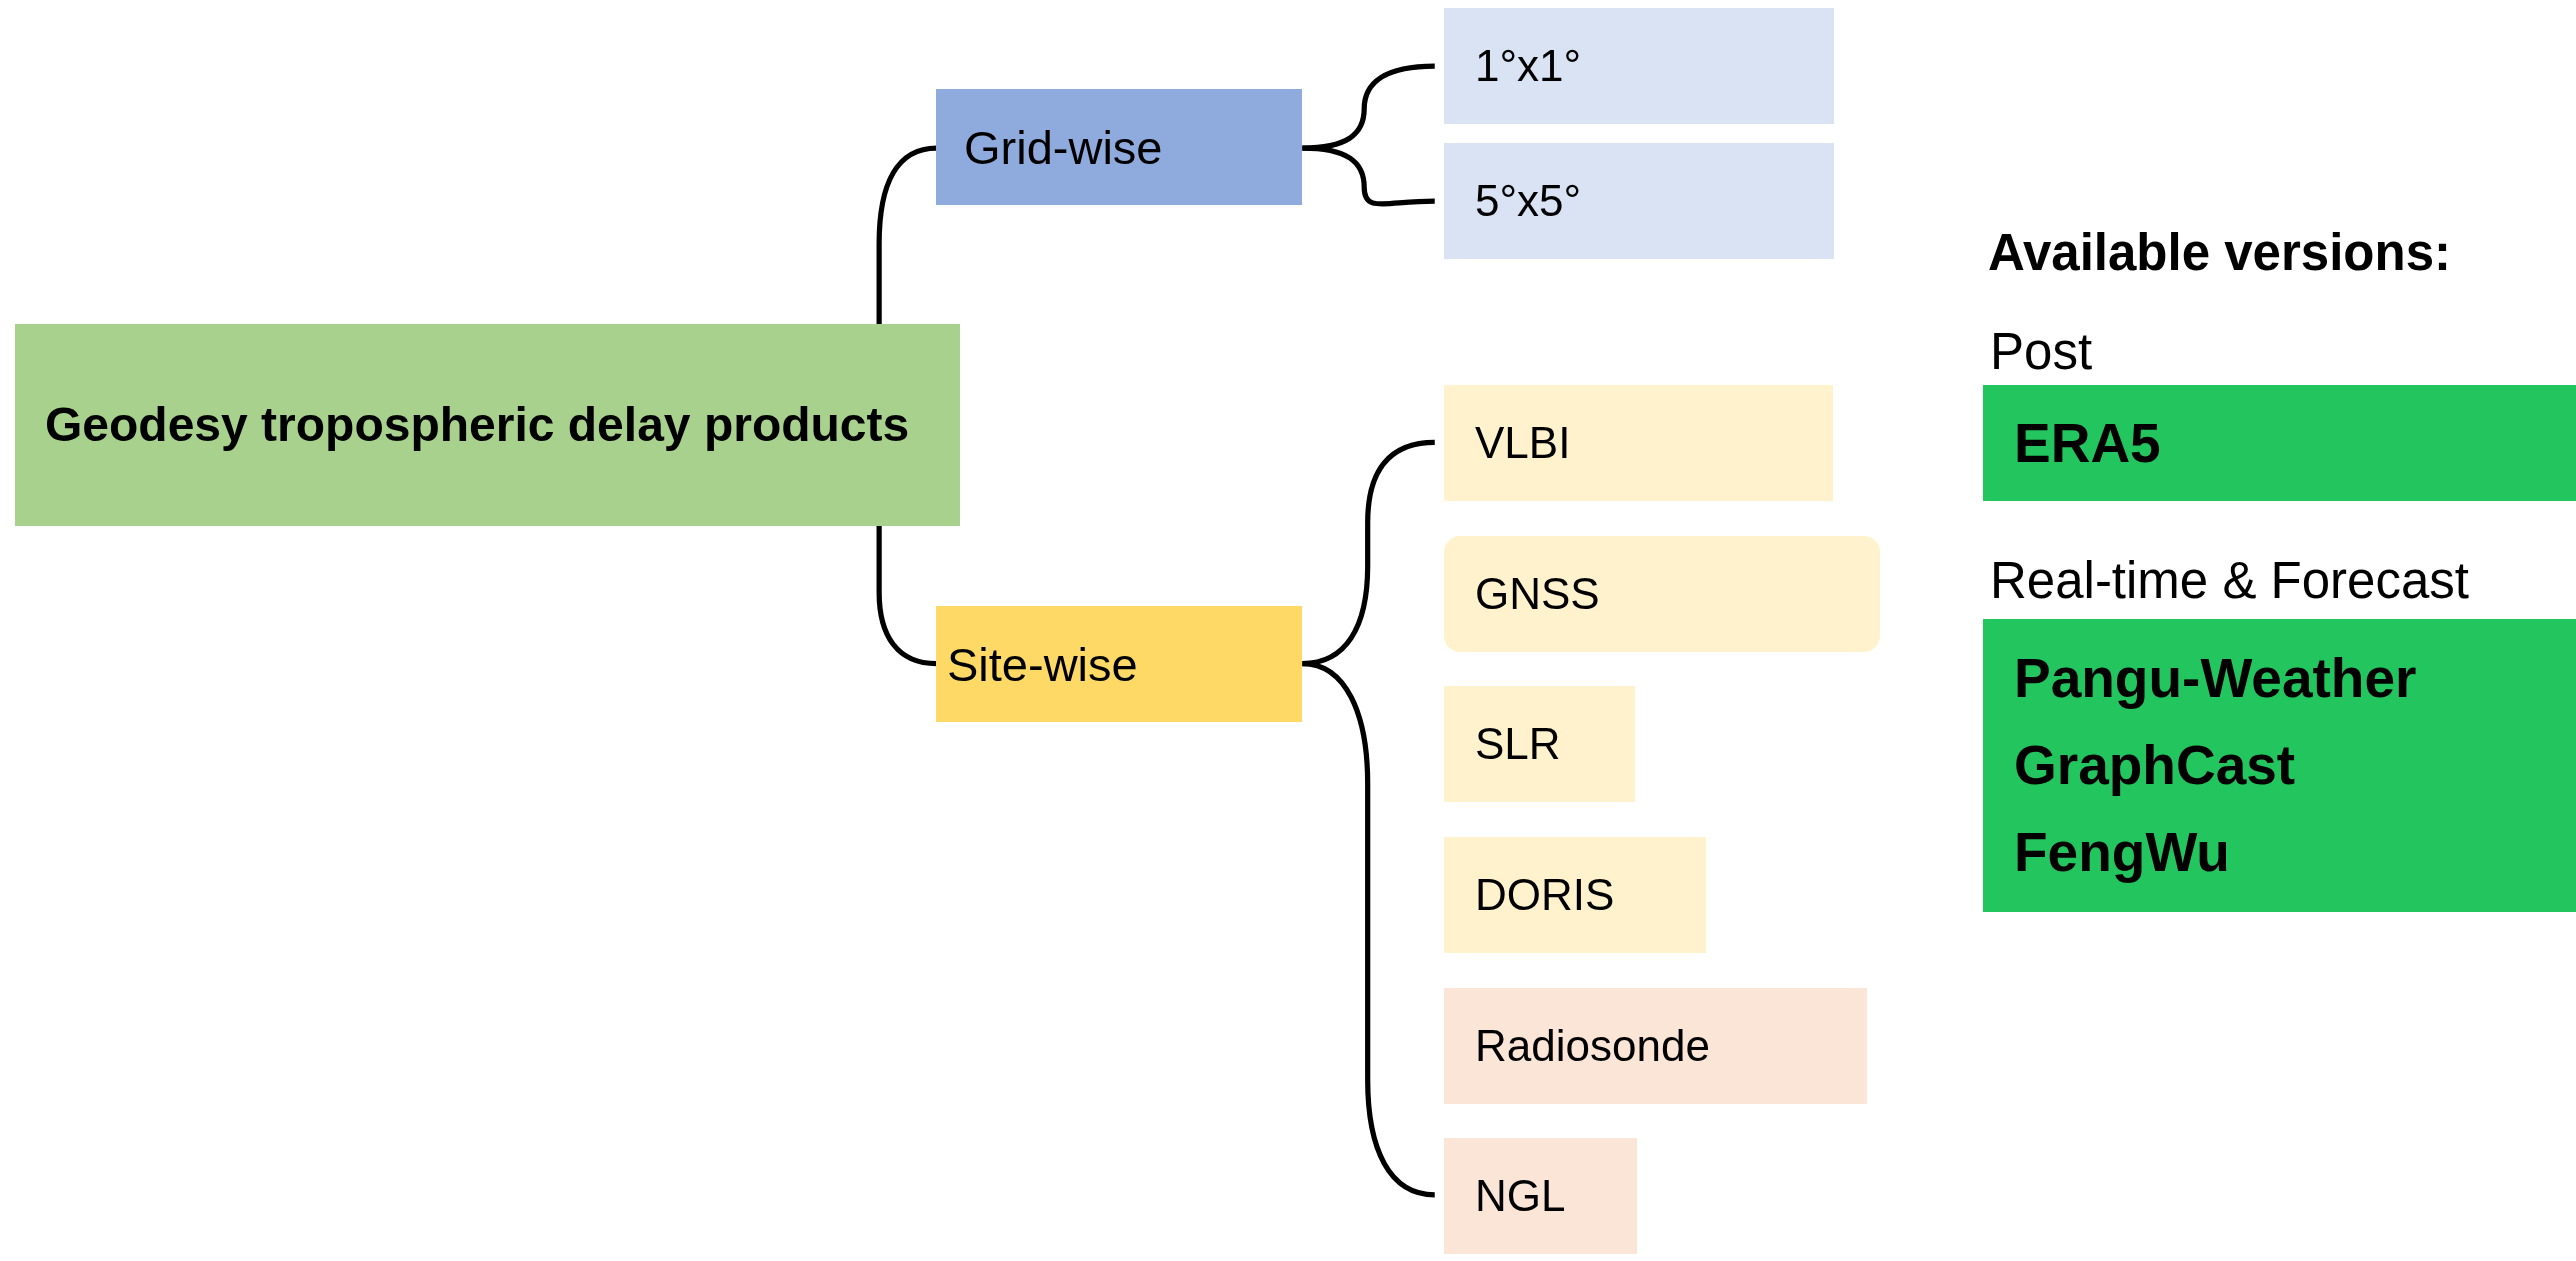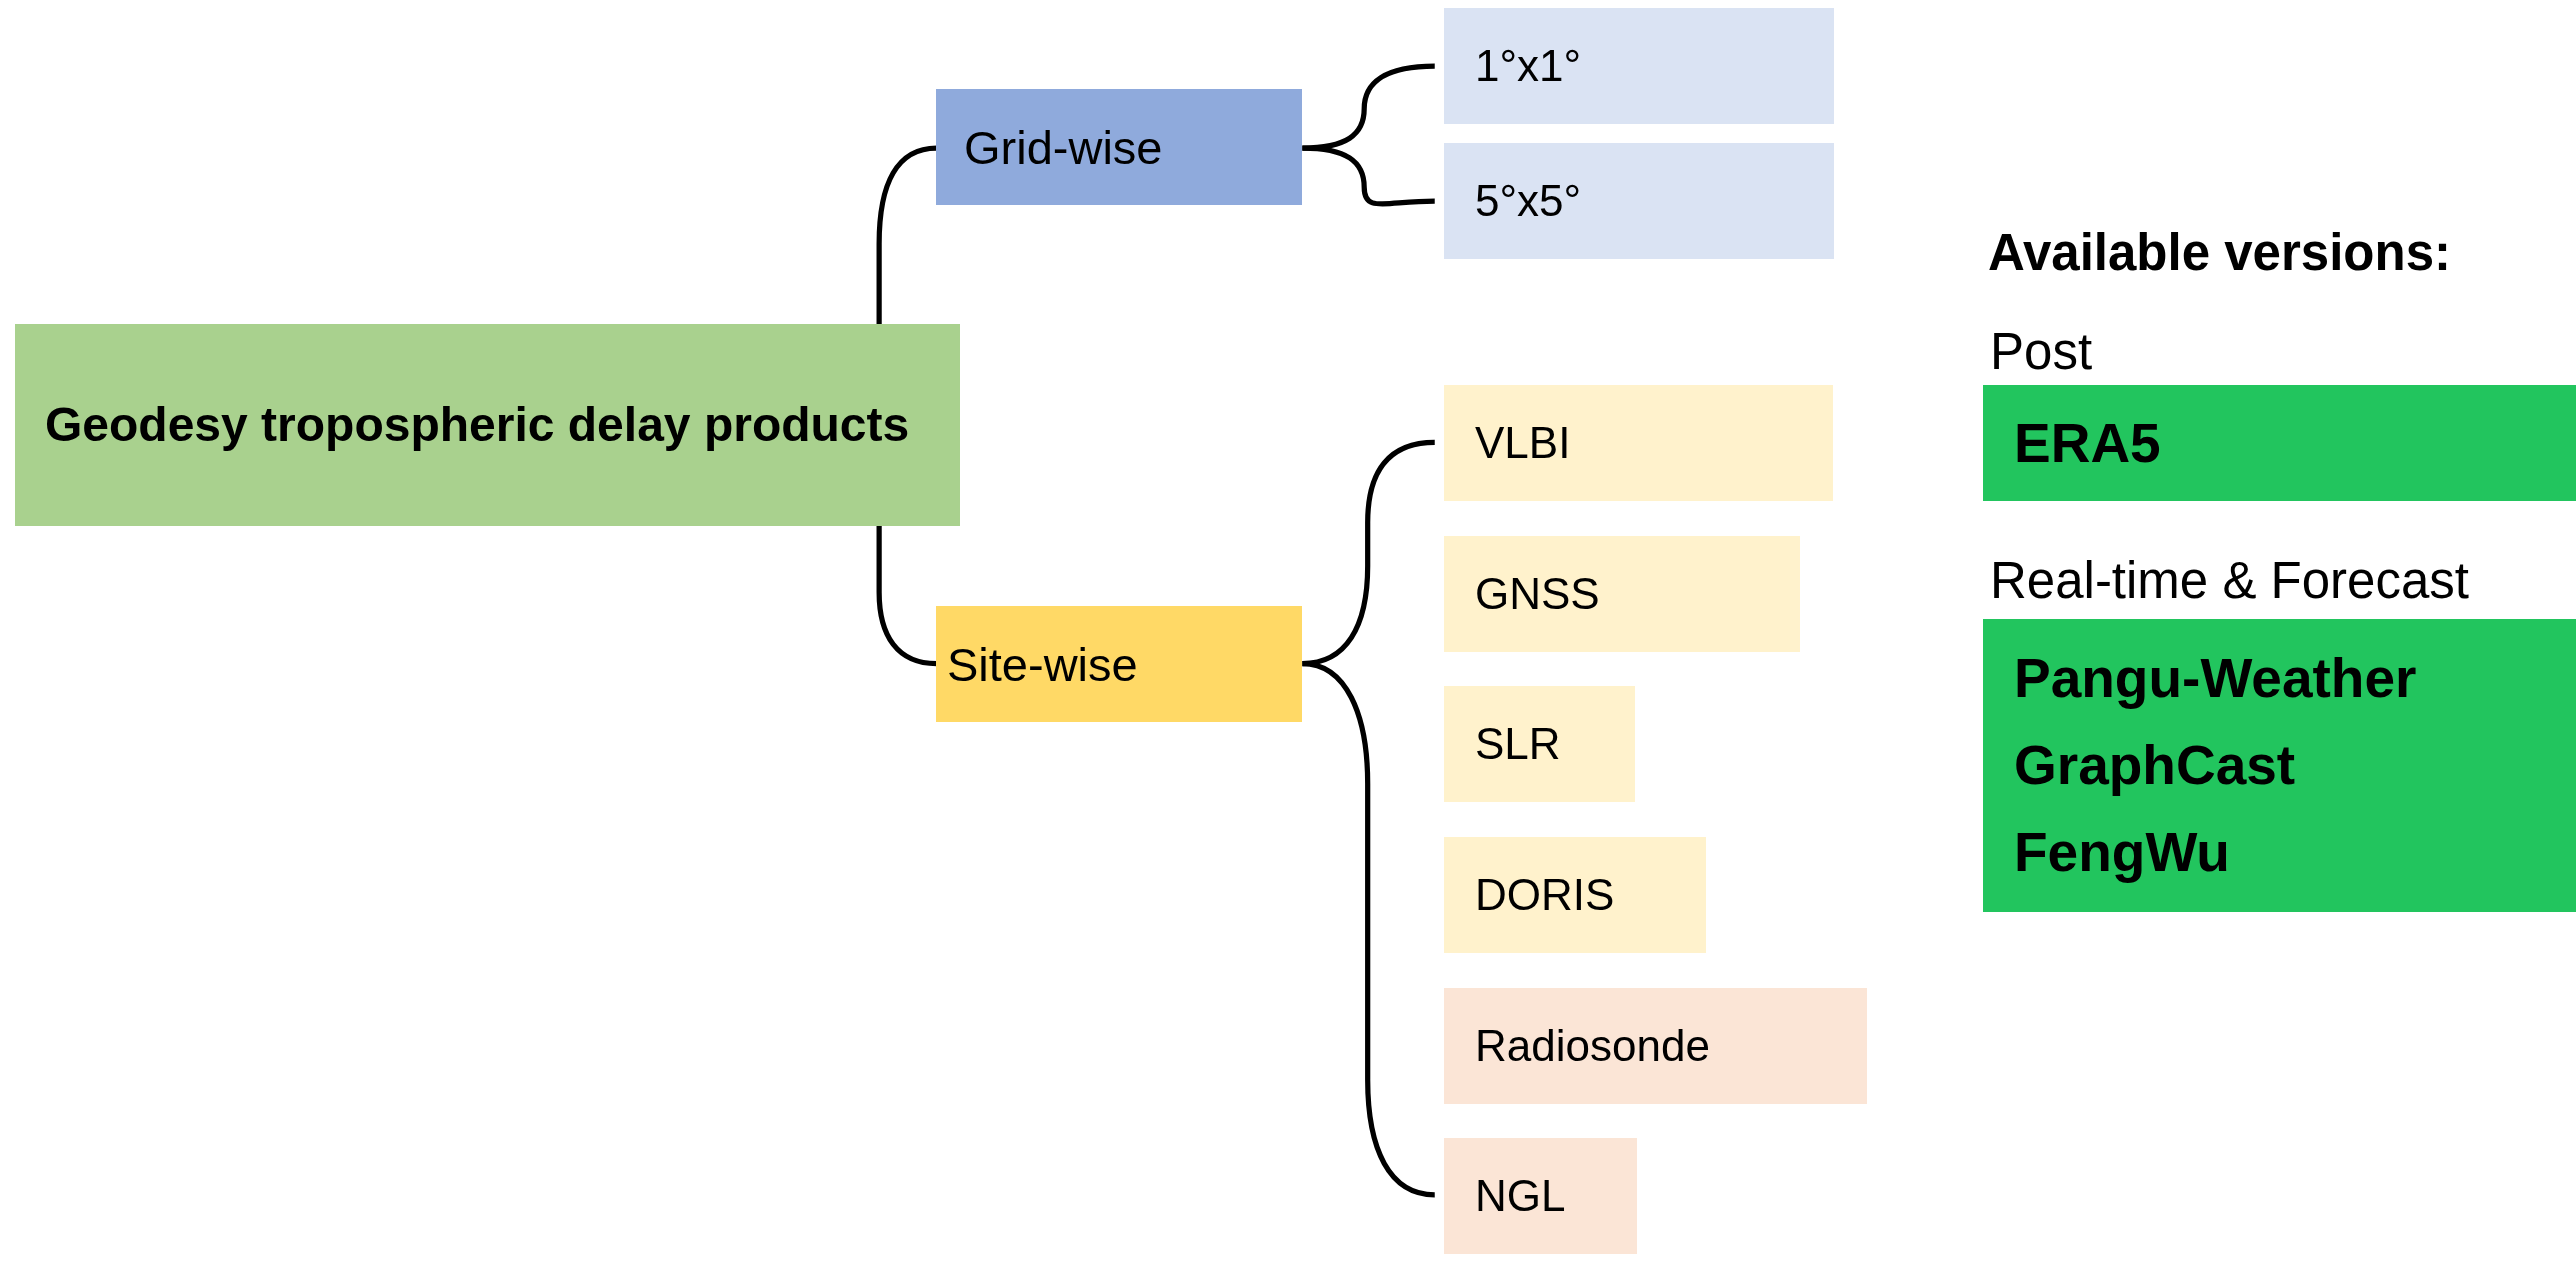--- a/index.html
+++ b/index.html
@@ -49,21 +49,21 @@
 <div class="box leaf c-lblue" style="top:7.8px; width:390px;">
   <span class="txt">1°x1°</span>
 </div>
 <div class="box leaf c-lblue" style="top:143px; width:390px;">
   <span class="txt">5°x5°</span>
 </div>
 
 <div class="box leaf c-lyel" style="top:385px; width:389px;">
   <span class="txt">VLBI</span>
 </div>
-<div class="box leaf c-lyel" style="top:536px; width:356px;">
+<div class="box leaf c-lyel" style="top:536px; width:436px;border-radius:16px;">
   <span class="txt">GNSS</span>
 </div>
 <div class="box leaf c-lyel" style="top:686px; width:191px;">
   <span class="txt">SLR</span>
 </div>
 <div class="box leaf c-lyel" style="top:837px; width:262px;">
   <span class="txt">DORIS</span>
 </div>
 <div class="box leaf c-lora" style="top:988px; width:423px;">
   <span class="txt">Radiosonde</span>

